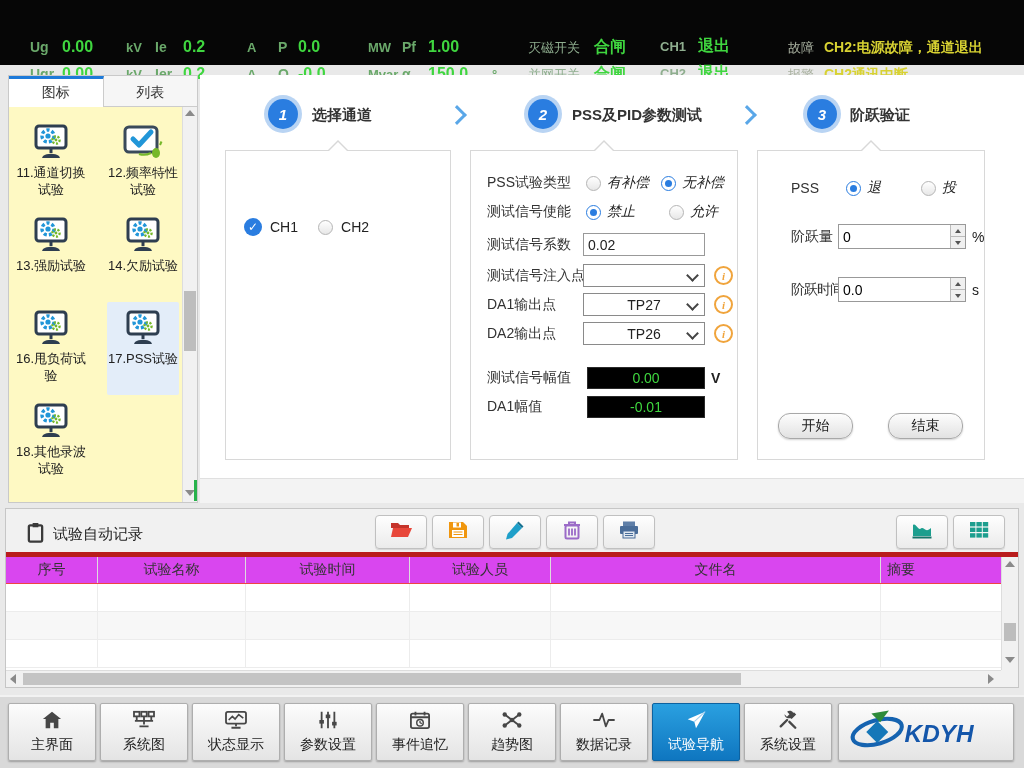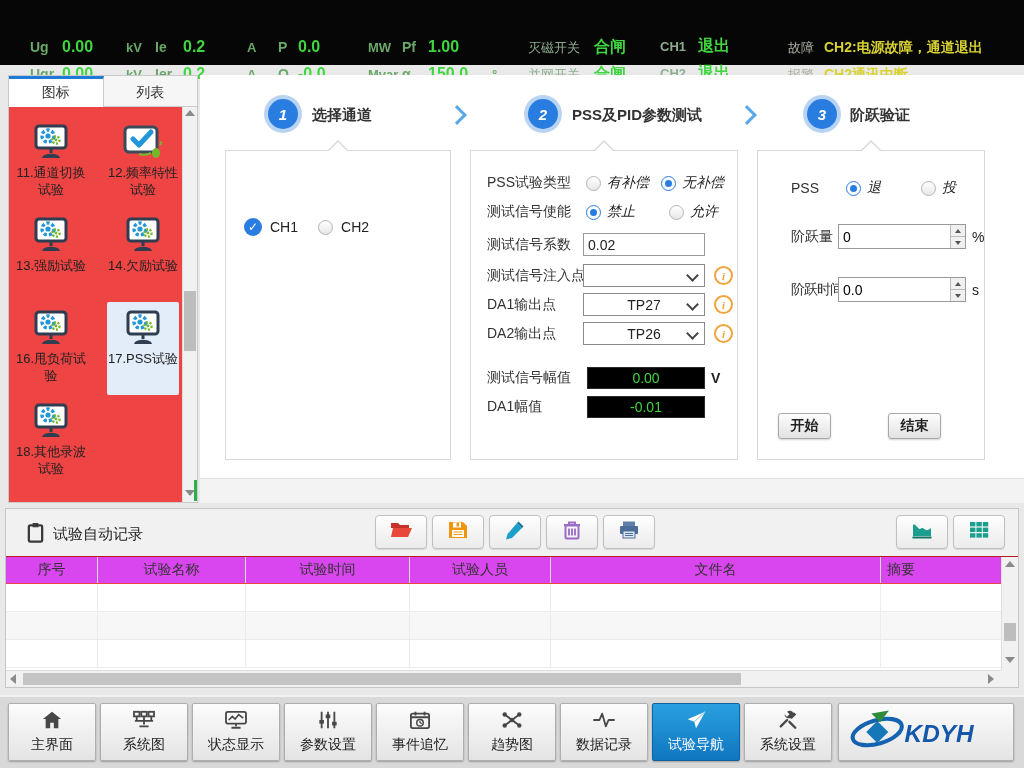--- a/index.html
+++ b/index.html
@@ -11,21 +11,21 @@
   .tb-row{display:flex;align-items:baseline;height:23px;white-space:nowrap;}
   .tb-label{display:inline-block;min-width:32px;color:#6aa86a;font-weight:bold;font-size:14px;margin-top:32px;}
   .tb-value{display:inline-block;min-width:54px;color:#3fd63f;font-weight:bold;font-size:16px;}
   .tb-unit{margin-left:10px;color:#6aa86a;font-weight:bold;font-size:13px;}
   .sw .tb-label{min-width:66px;color:#8fae8f;font-weight:normal;font-size:13px;}
   .sw .tb-value{min-width:40px;font-size:16px;}
   .ch .tb-label{min-width:38px;color:#8fae8f;font-size:13px;font-weight:bold;}
   .alert .tb-label{min-width:36px;color:#a9b1a0;font-weight:normal;font-size:13px;}
   .alert .tb-value{color:#d8d232;font-size:14px;font-weight:bold;min-width:0;}
   
-  .sidebar{position:absolute;left:8px;top:75px;width:190px;height:428px;background:#ef4444;border:1px solid #c9c9c9;box-sizing:border-box;}
+  .sidebar{position:absolute;left:8px;top:75px;width:190px;height:428px;background:#fef9c3;border:1px solid #c9c9c9;box-sizing:border-box;}
   .tabs{display:flex;height:31px;}
   .tab{flex:1;display:flex;align-items:center;justify-content:center;font-size:14px;color:#333;box-sizing:border-box;}
   .tab.active{background:#fff;border-top:3px solid #1d7ad9;border-right:1px solid #ccc;}
   .tab.inactive{background:#f6f6f6;border-bottom:1px solid #ccc;border-top:3px solid #f6f6f6;}
   .items{position:absolute;left:6px;top:40px;right:18px;bottom:4px;display:grid;grid-template-columns:1fr 1fr;grid-auto-rows:93px;column-gap:20px;}
   .item{display:flex;flex-direction:column;align-items:center;padding-top:6px;font-size:13px;color:#222;text-align:center;line-height:1.3;border-radius:2px;cursor:default;}
   .item.selected{background:#e3edf9;}
   .item .icn{height:40px;display:flex;align-items:flex-end;margin-bottom:3px;}
   .sb-scroll{position:absolute;top:31px;right:0;bottom:0;width:15px;background:#f1f1f1;border-left:1px solid #ddd;box-sizing:border-box;}
   .sb-arrow{position:absolute;left:2px;width:9px;height:9px;}
@@ -59,24 +59,24 @@
   .info-icon{width:15px;height:15px;border:2px solid #f0a43c;border-radius:50%;color:#f0a43c;font-size:11px;font-style:italic;font-weight:bold;display:flex;align-items:center;justify-content:center;margin-left:9px;font-family:"Liberation Serif","DejaVu Serif",serif;}
   .display-box{width:118px;height:22px;background:#000;color:#3fd63f;font-size:14px;display:flex;align-items:center;justify-content:center;border:1px solid #2a2a2a;box-sizing:border-box;}
   .unit-after{font-size:14px;color:#222;margin-left:6px;font-weight:bold;}
   .spin-input{position:relative;width:128px;height:25px;border:1px solid #999;background:#fff;box-sizing:border-box;}
   .spin-input input{position:absolute;left:0;top:0;width:108px;height:23px;border:none;font-size:14px;padding:0 4px;box-sizing:border-box;font-family:inherit;outline:none;}
   .spin-btns{position:absolute;right:0;top:0;width:15px;height:23px;display:flex;flex-direction:column;}
   .spin-btn{flex:1;background:#f0f0f0;border-left:1px solid #bbb;display:flex;align-items:center;justify-content:center;}
   .spin-btn.up{border-bottom:1px solid #bbb;}
   .mini-up{width:0;height:0;border-left:3px solid transparent;border-right:3px solid transparent;border-bottom:4px solid #555;}
   .mini-down{width:0;height:0;border-left:3px solid transparent;border-right:3px solid transparent;border-top:4px solid #555;}
-  .btn{position:absolute;width:53px;height:26px;background:linear-gradient(#fdfdfd,#e2e2e2);border:1px solid #a8a8a8;border-radius:3px;font-size:14px;color:#222;display:flex;align-items:center;justify-content:center;box-shadow:0 1px 2px rgba(0,0,0,.18);box-sizing:border-box;font-weight:bold;}
+  .btn{position:absolute;width:75px;height:26px;background:linear-gradient(#fdfdfd,#e2e2e2);border:1px solid #a8a8a8;border-radius:12px;font-size:14px;color:#222;display:flex;align-items:center;justify-content:center;box-shadow:0 1px 2px rgba(0,0,0,.18);box-sizing:border-box;}
   
   .records{position:absolute;left:5px;top:508px;width:1014px;height:180px;background:#fff;border:1px solid #c6c6c6;box-sizing:border-box;}
-  .rec-header{position:relative;height:48px;background:#f1f1f1;border-bottom:1px solid #b91c1c;box-sizing:border-box;}
+  .rec-header{position:relative;height:48px;background:#f1f1f1;border-bottom:5px solid #b91c1c;box-sizing:border-box;}
   .rec-title{position:absolute;left:20px;top:13px;display:flex;align-items:center;gap:8px;font-size:15px;color:#222;}
   .tool-btn{position:absolute;top:6px;width:52px;height:34px;background:linear-gradient(#fefefe,#ebebeb);border:1px solid #c0c0c0;border-radius:4px;display:flex;align-items:center;justify-content:center;box-shadow:0 1px 1px rgba(0,0,0,.12);box-sizing:border-box;}
   .thead{position:absolute;left:0;top:48px;right:17px;height:27px;background:#d946ef;border-bottom:1px solid #ef4444;display:flex;box-sizing:border-box;}
   .th{display:flex;align-items:center;justify-content:center;font-size:14px;color:#333;border-right:1px solid #ddd;box-sizing:border-box;}
   .tbody{position:absolute;left:0;top:75px;right:17px;height:84px;}
   .trow{height:28px;display:flex;box-sizing:border-box;border-bottom:1px solid #ececec;}
   .trow.alt{background:#f7f7f7;}
   .td{border-right:1px solid #ececec;box-sizing:border-box;height:100%;}
   .v-scroll{position:absolute;right:0;top:48px;width:17px;bottom:17px;background:#f1f1f1;border-left:1px solid #ddd;box-sizing:border-box;}
   .v-thumb{position:absolute;left:2px;right:2px;top:66px;height:18px;background:#bdbdbd;}

